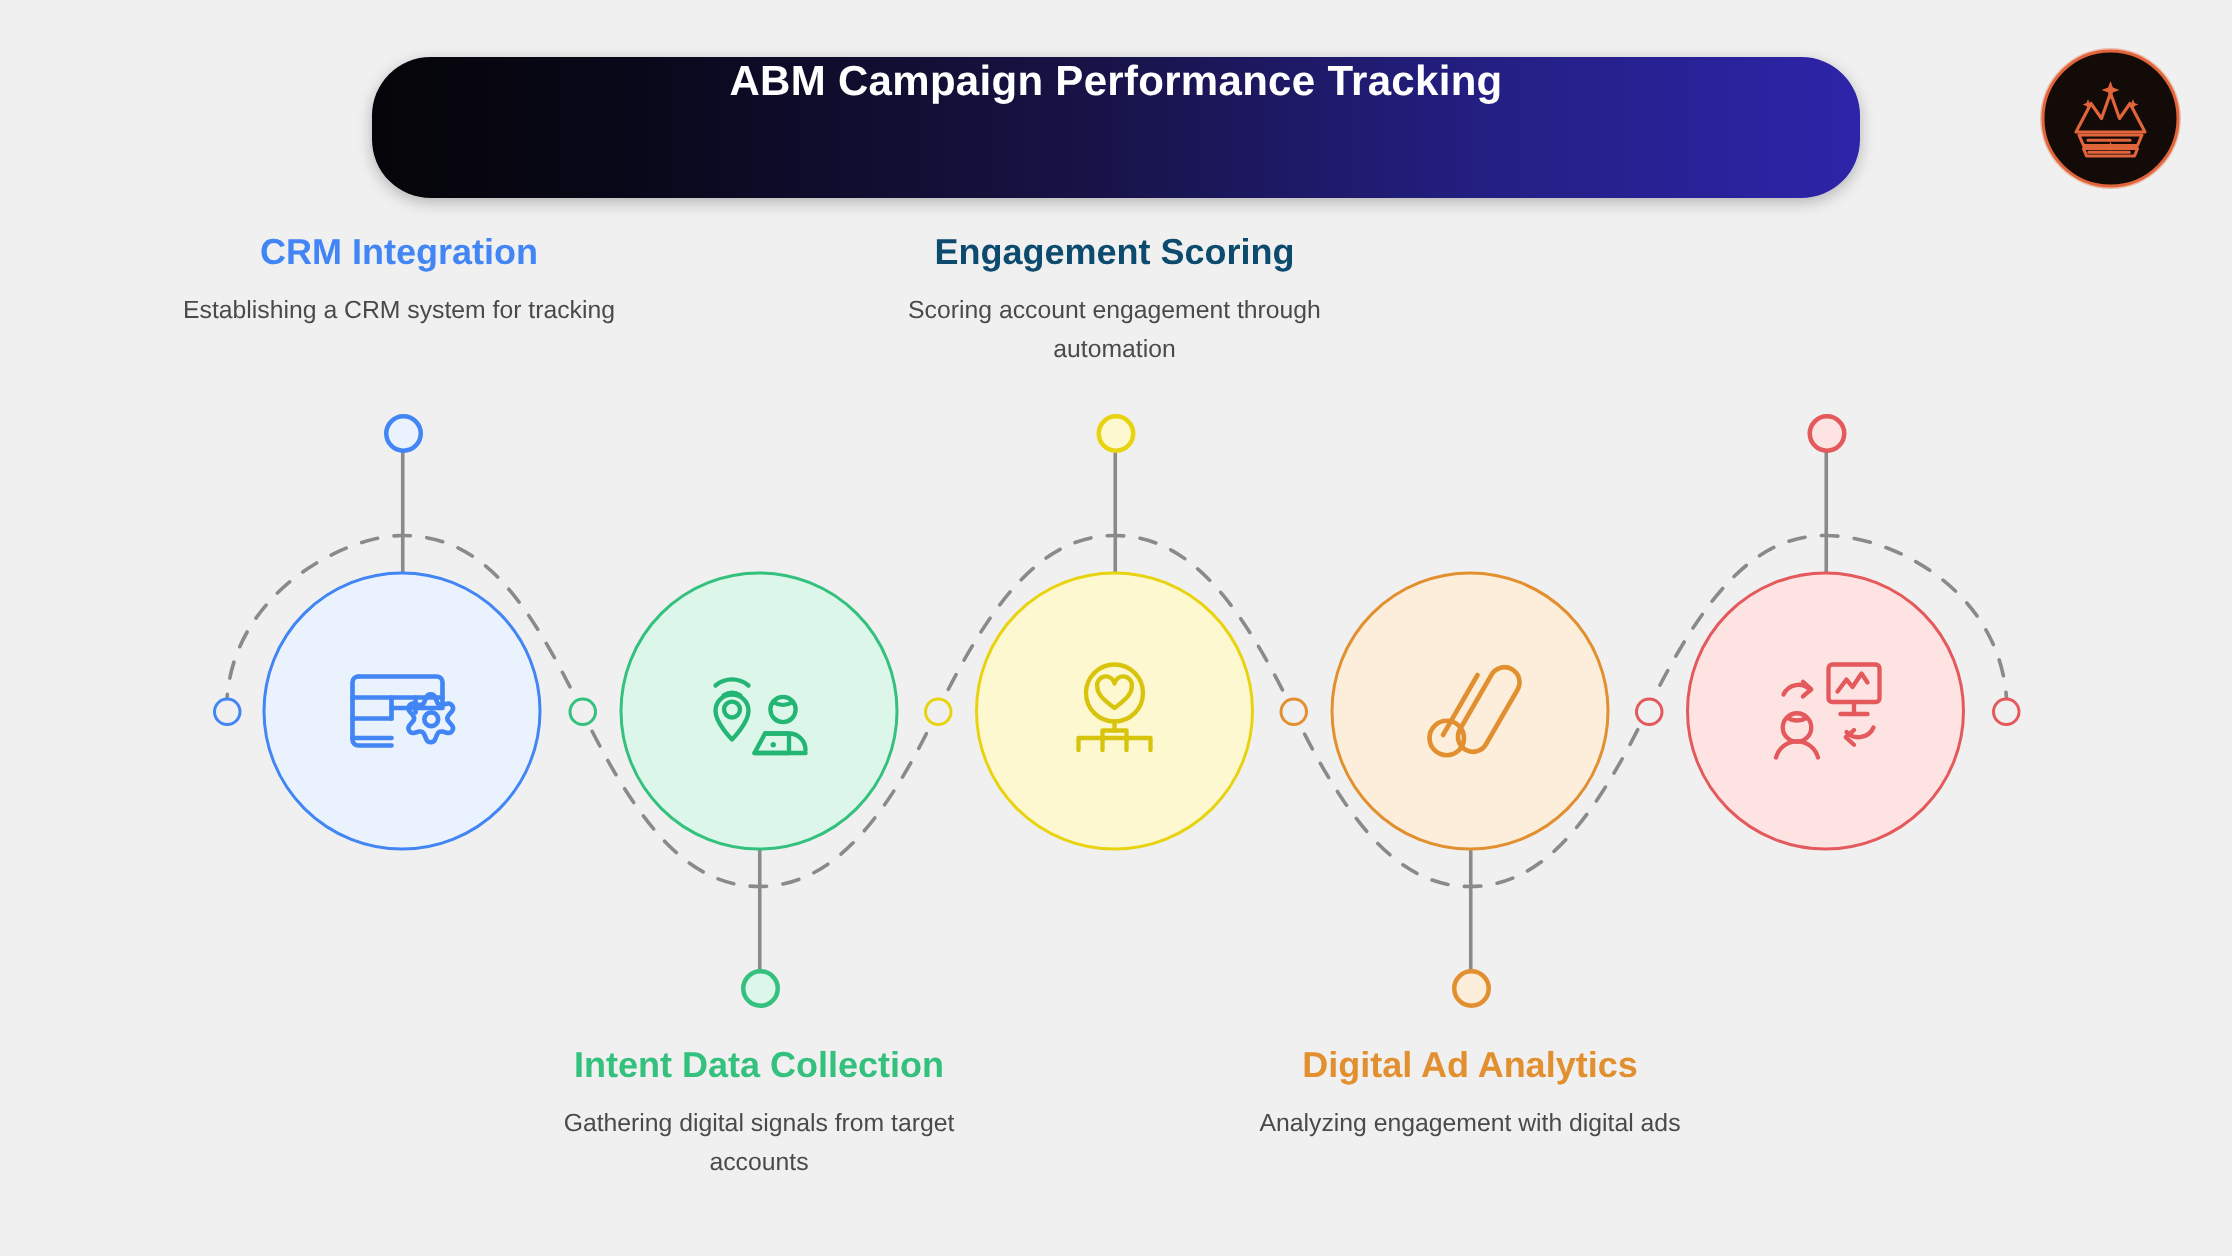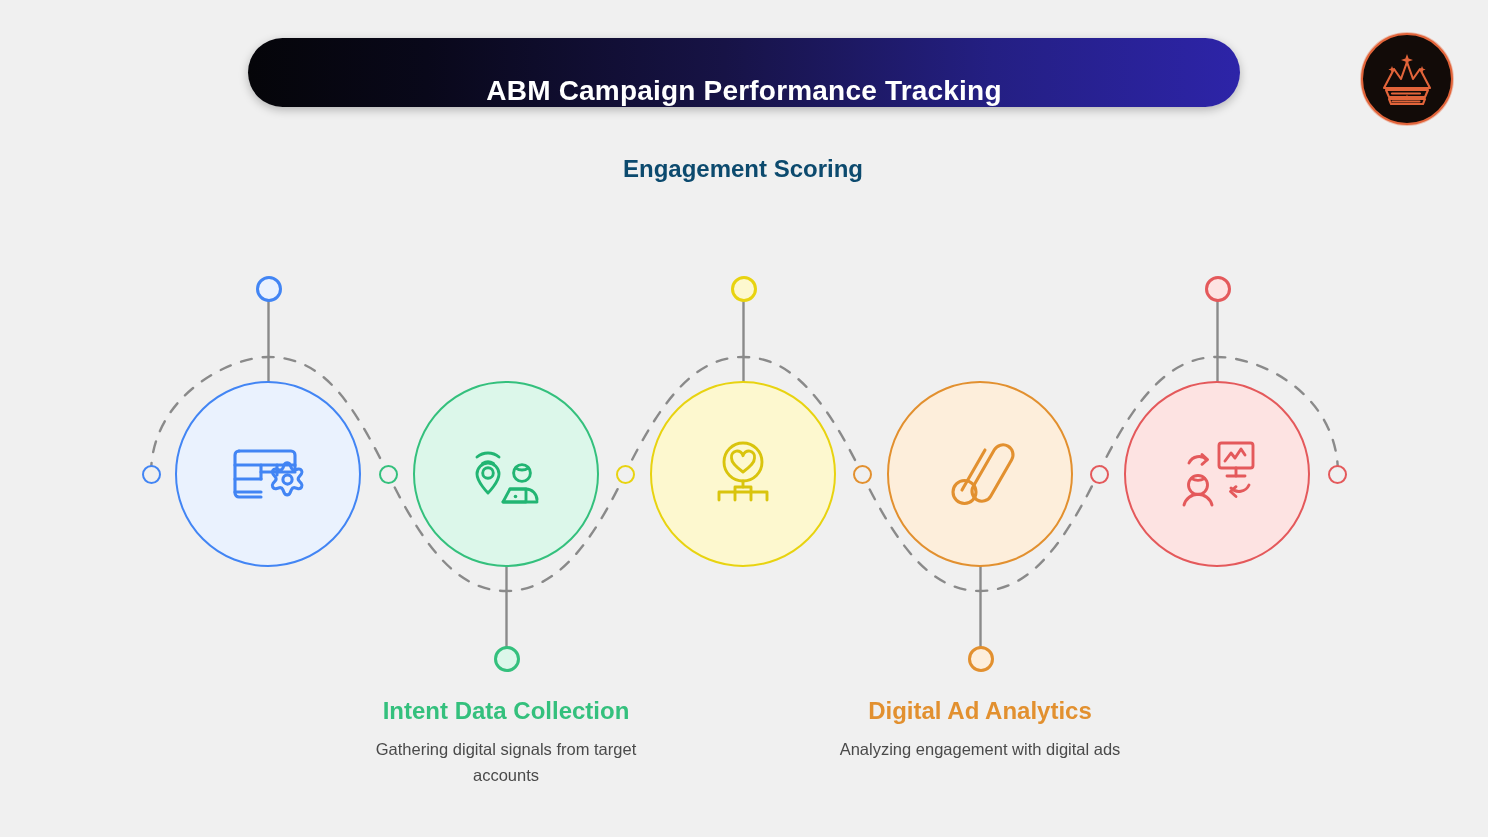--- a/index.html
+++ b/index.html
@@ -7,25 +7,25 @@
     width:1488px;height:837px;
     background:#f0f0f0;
     font-family:"Liberation Sans","DejaVu Sans",sans-serif;
     overflow:hidden;
     position:relative;
   }
   .canvas{position:absolute;inset:0;}
 
   
   .title-bar{
-    position:absolute;left:248px;top:38px;width:992px;height:69px;
+    position:absolute;left:248px;top:38px;width:992px;height:94px;
     border-radius:39px;
     background:linear-gradient(90deg,#050509 0%,#09081a 18%,#171346 48%,#241f83 75%,#2d24a8 100%);
     box-shadow:0 3px 10px rgba(0,0,0,.25);
-    display:flex;align-items:flex-end;justify-content:center;
+    display:flex;align-items:flex-start;justify-content:center;
   }
   .title-text{
     color:#ffffff;font-size:28px;font-weight:bold;letter-spacing:.2px;
     text-align:center;white-space:nowrap;
   }
   .logo{
     position:absolute;left:1361px;top:33px;width:88px;height:88px;border-radius:50%;
     background:#120b08;
     border:2px solid #e2643a;
     box-shadow:0 0 0 1px rgba(226,100,58,.35);
@@ -191,24 +191,27 @@
         <path d="M78 57 a11 11 0 0 1 -18 3"></path>
         <path d="M65 68.5 l-5.5 -5 5.5 -4.8"></path>
         <circle cx="27" cy="57" r="9.5"></circle>
         <path d="M20.5 50.5 a13 13 0 0 0 13 0"></path>
         <path d="M13 77 a14.5 14.5 0 0 1 28 0"></path>
       </g>
     </svg>
   </div>
 
   <div class="label-block" style="left:101px;top:155px;">
+    <p class="label-title" style="color:#4285f4;">CRM Integration</p>
+    <p class="label-desc">Establishing a CRM system for tracking</p>
   </div>
 
   <div class="label-block" style="left:578px;top:155px;">
     <p class="label-title" style="color:#0c4a6e;">Engagement Scoring</p>
+    <p class="label-desc">Scoring account engagement through automation</p>
   </div>
 
 
   <div class="label-block" style="left:341px;top:697px;">
     <p class="label-title" style="color:#34c07d;">Intent Data Collection</p>
     <p class="label-desc">Gathering digital signals from target accounts</p>
   </div>
 
   <div class="label-block" style="left:815px;top:697px;">
     <p class="label-title" style="color:#e2902f;">Digital Ad Analytics</p>

